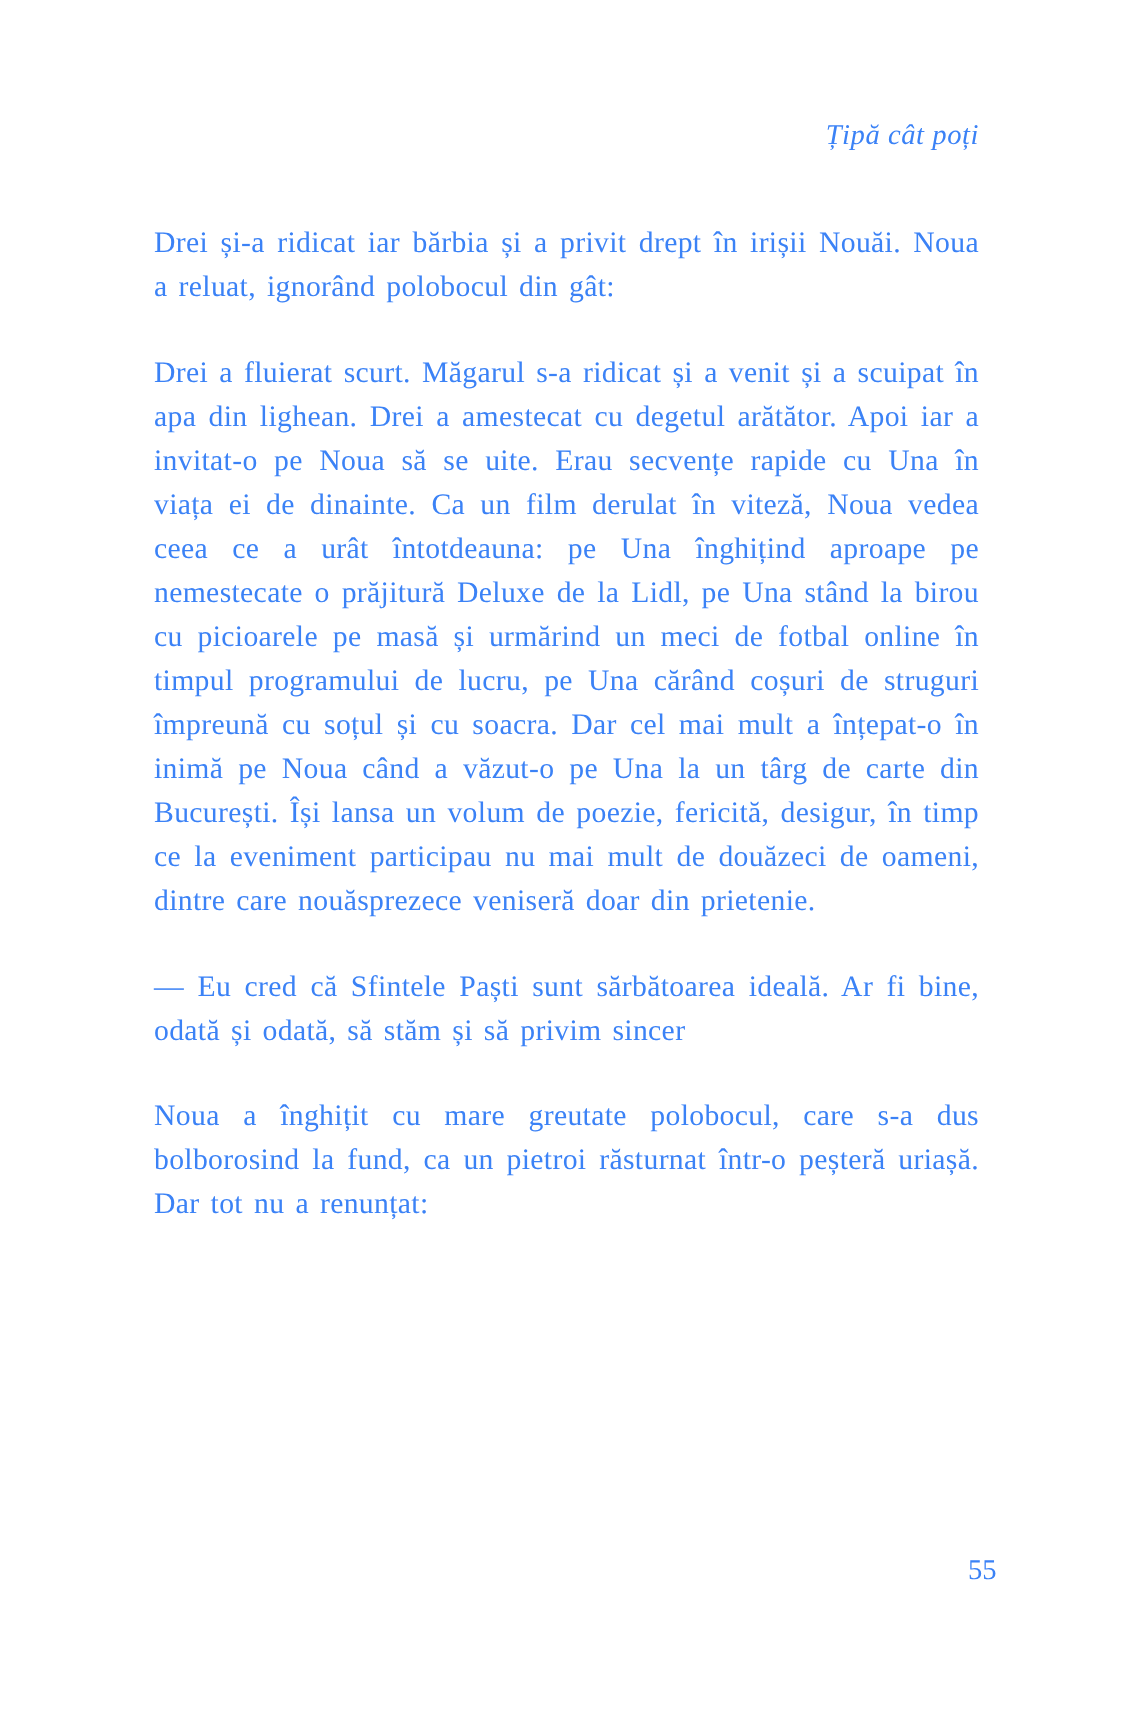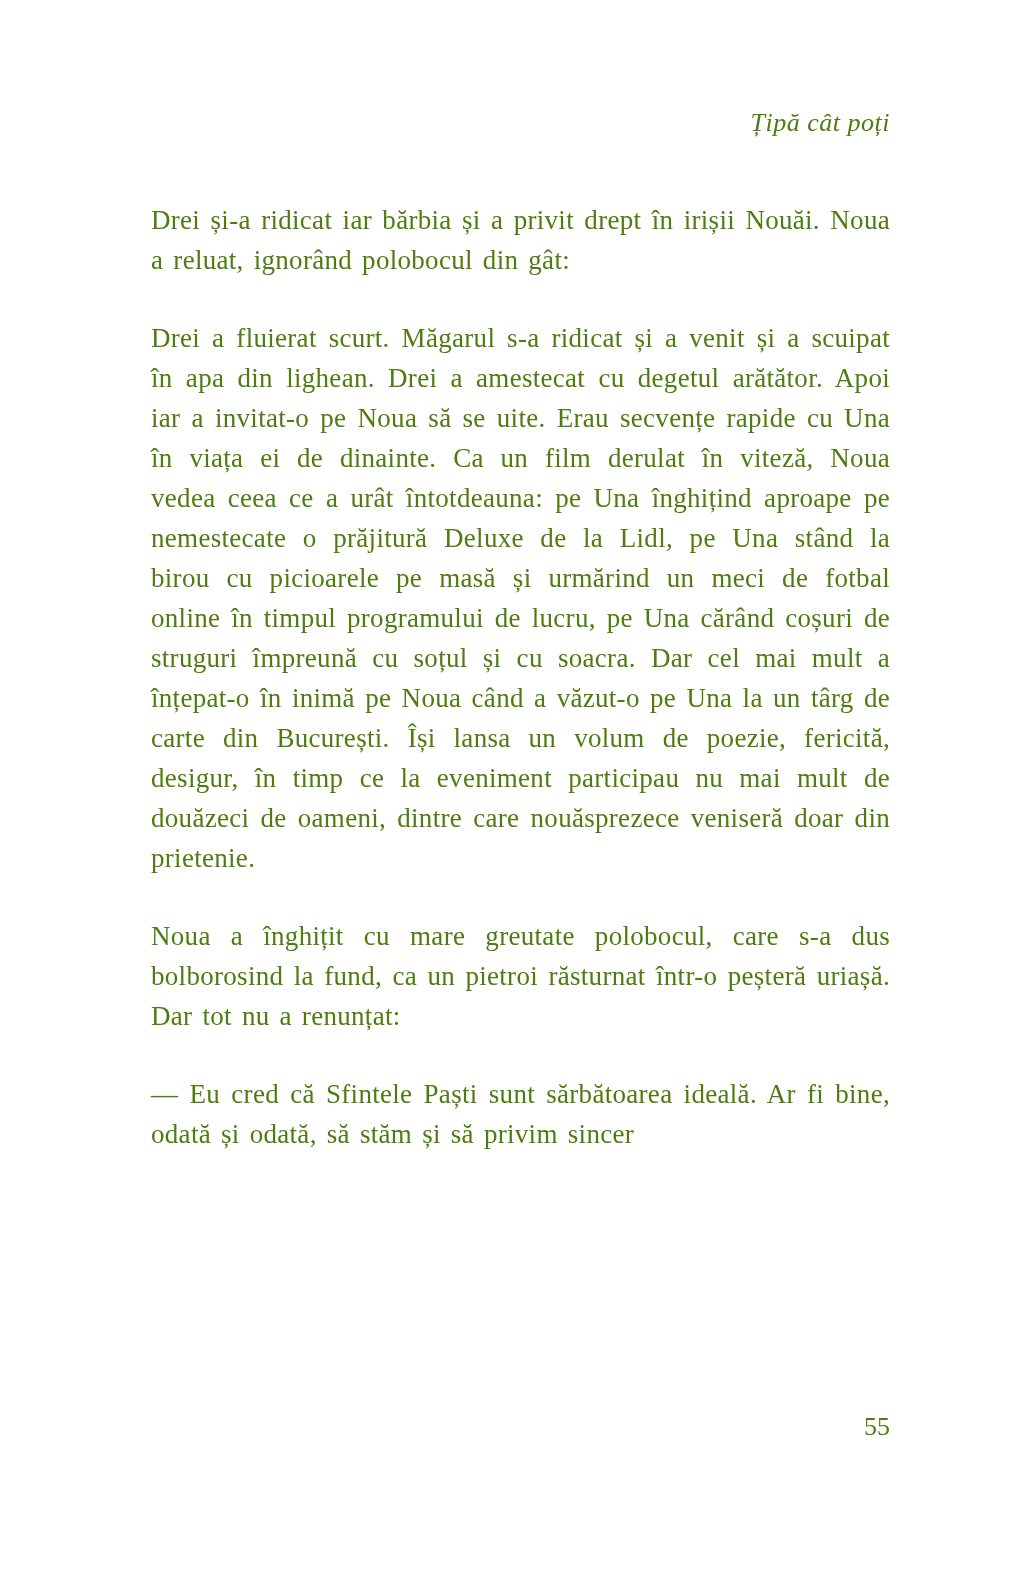--- a/index.html
+++ b/index.html
@@ -6,62 +6,62 @@
     margin: 0;
     padding: 0;
     background: #ffffff;
   }
   .page {
     position: relative;
     width: 1024px;
     height: 1575px;
     margin: 0 auto;
     background: #ffffff;
-    color: #4d7c0f;
+    color: #3b82f6;
     font-family: "Liberation Serif", "DejaVu Serif", serif;
     box-sizing: border-box;
     padding: 108px 134px 0 135px;
     overflow: hidden;
   }
   .running-header {
     text-align: right;
     font-style: italic;
     font-size: 26px;
     line-height: 30px;
     margin: 0 0 62px 0;
     letter-spacing: 0.5px;
   }
   .body-text p {
-    margin: 0 0 38px 16px;
+    margin: 0 0 38px 5px;
     font-size: 27px;
     line-height: 40px;
     text-align: justify;
     text-justify: inter-word;
     word-spacing: 3px;
     letter-spacing: 0.3px;
     hyphens: none;
   }
   .page-number {
     position: absolute;
-    right: 134px;
+    right: 118px;
     top: 1412px;
     font-size: 26px;
     line-height: 30px;
     text-align: right;
   }
 </style>
 </head>
 <body>
 
 <div class="page">
 
   <div class="running-header">Țipă cât poți</div>
 
   <div class="body-text">
     <p>Drei și-a ridicat iar bărbia și a privit drept în irișii Nouăi. Noua a reluat, ignorând polobocul din gât:</p>
     <p>Drei a fluierat scurt. Măgarul s-a ridicat și a venit și a scuipat în apa din lighean. Drei a amestecat cu degetul arătător. Apoi iar a invitat-o pe Noua să se uite. Erau secvențe rapide cu Una în viața ei de dinainte. Ca un film derulat în viteză, Noua vedea ceea ce a urât întotdeauna: pe Una înghițind aproape pe nemestecate o prăjitură Deluxe de la Lidl, pe Una stând la birou cu picioarele pe masă și urmărind un meci de fotbal online în timpul programului de lucru, pe Una cărând coșuri de struguri împreună cu soțul și cu soacra. Dar cel mai mult a înțepat-o în inimă pe Noua când a văzut-o pe Una la un târg de carte din București. Își lansa un volum de poezie, fericită, desigur, în timp ce la eveniment participau nu mai mult de douăzeci de oameni, dintre care nouăsprezece veniseră doar din prietenie.</p>
+    <p>— Eu cred că Sfintele Paști sunt sărbătoarea ideală. Ar fi bine, odată și odată, să stăm și să privim sincer</p>
     <p>Noua a înghițit cu mare greutate polobocul, care s-a dus bolborosind la fund, ca un pietroi răsturnat într-o peșteră uriașă. Dar tot nu a renunțat:</p>
-    <p>— Eu cred că Sfintele Paști sunt sărbătoarea ideală. Ar fi bine, odată și odată, să stăm și să privim sincer</p>
   </div>
 
   <div class="page-number">55</div>
 
 </div>
 
 </body></html>

